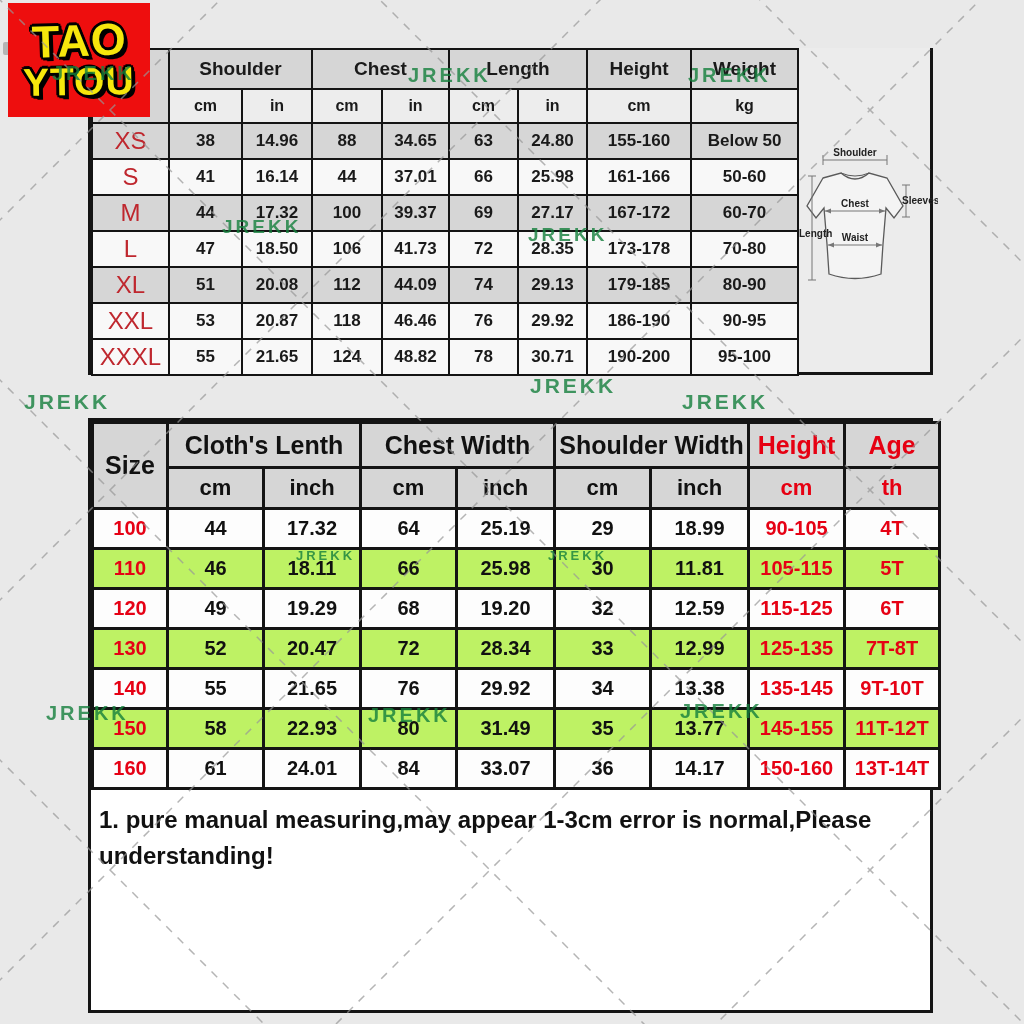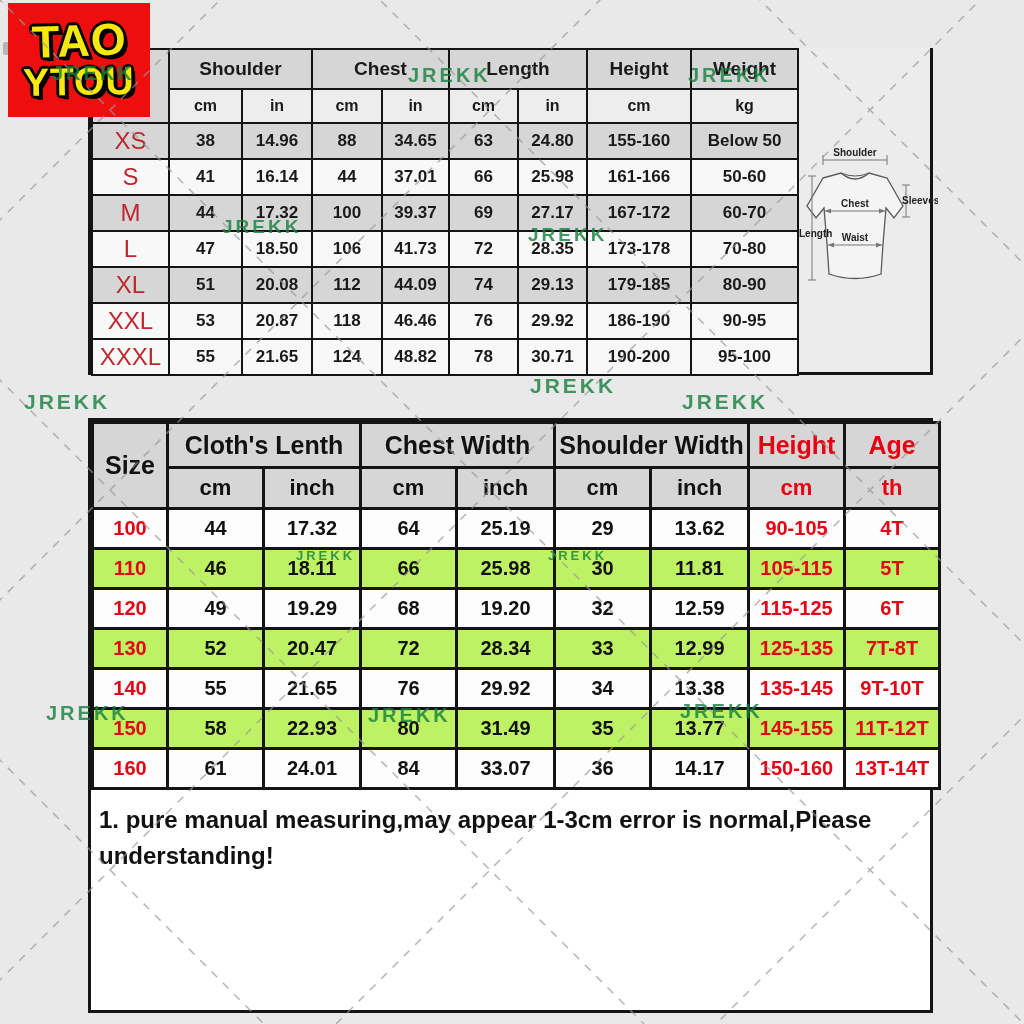--- a/index.html
+++ b/index.html
@@ -262,21 +262,21 @@
         </tr>
       </thead>
       <tbody>
           <tr class="w">
             <td class="red">100</td>
             <td>44</td>
             <td>17.32</td>
             <td>64</td>
             <td>25.19</td>
             <td>29</td>
-            <td>13.62</td>
+            <td>18.99</td>
             <td class="red">90-105</td>
             <td class="red">4T</td>
           </tr>
           <tr class="g">
             <td class="red">110</td>
             <td>46</td>
             <td>18.11</td>
             <td>66</td>
             <td>25.98</td>
             <td>30</td>

